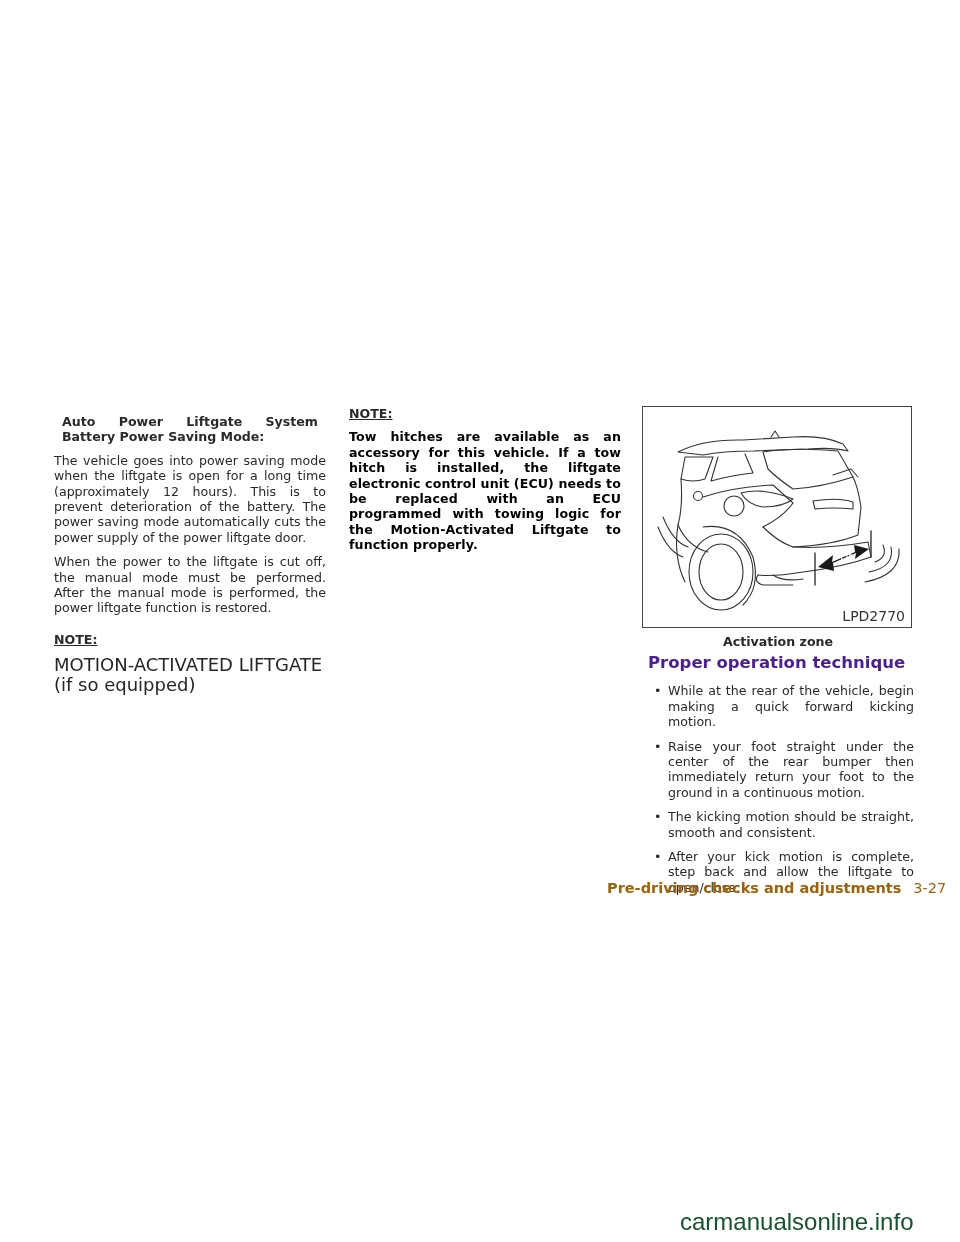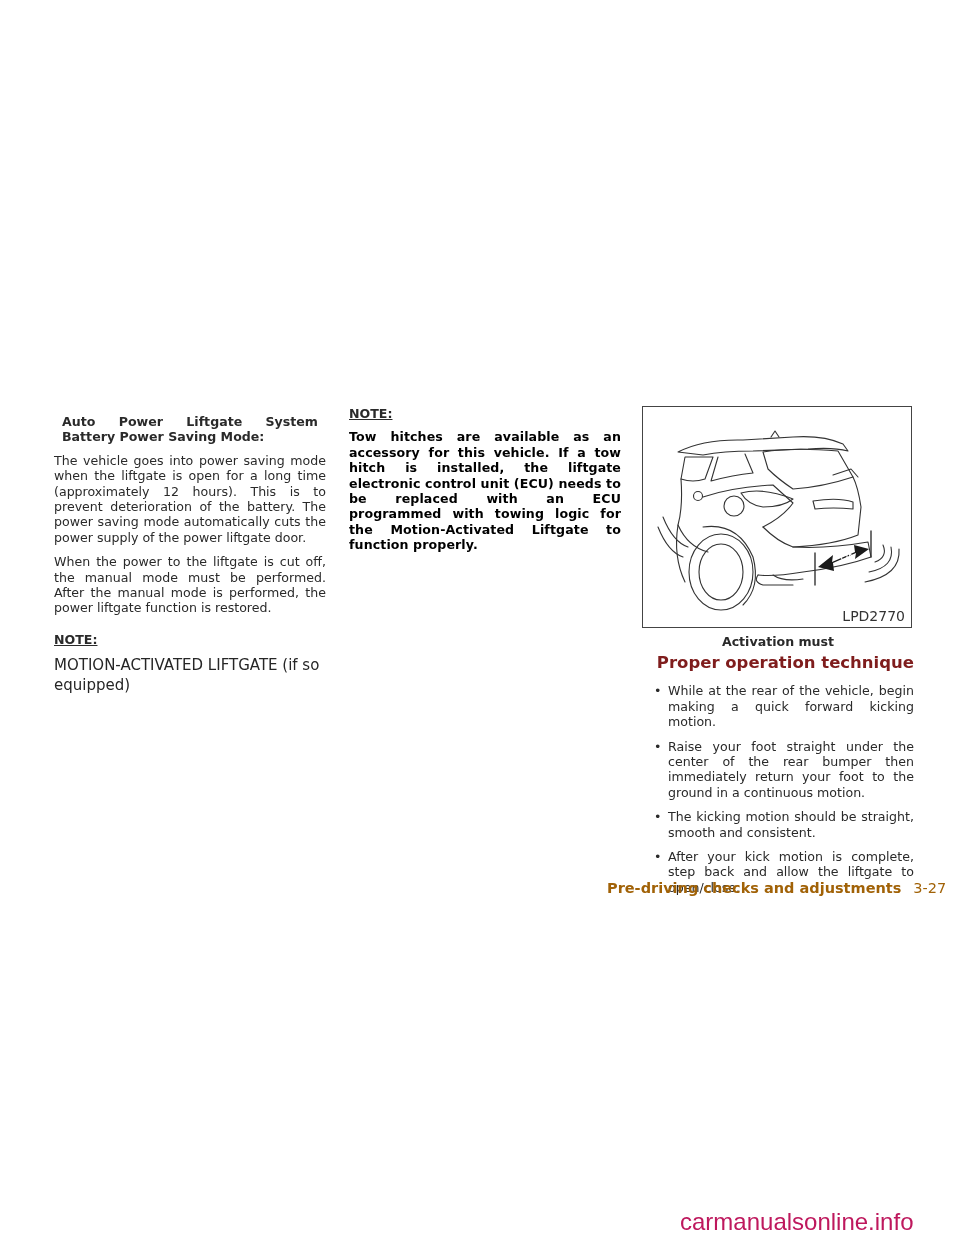--- a/index.html
+++ b/index.html
@@ -6,33 +6,33 @@
   body { width: 960px; height: 1242px; position: relative; overflow: hidden;
          font-family: "DejaVu Sans", sans-serif; color: #2a2a2a; }
   .col { position: absolute; top: 406px; font-size: 12.6px; line-height: 15.4px; }
   .col1 { left: 54px; width: 272px; }
   .col2 { left: 349px; width: 272px; }
   .col3 { left: 642px; width: 272px; }
   p { margin: 0 0 9px 0; text-align: justify; }
   .bold { font-weight: bold; color: #000000; letter-spacing: 0.1px; }
   .sub-head { font-weight: bold; margin: 8px; text-align: justify; }
   .note { font-weight: bold; margin: 0 0 8px 0; text-decoration: underline; }
-  .section-head { font-size: 15px; line-height: 20px; font-weight: normal; margin: 6px 0 11px 0; color: #262626; }
+  .section-head { font-size: 18px; line-height: 20px; font-weight: normal; margin: 6px 0 11px 0; color: #262626; }
   .figure { position: relative; width: 270px; height: 222px; border: 1.5px solid #444; box-sizing: border-box; }
   .figure svg { position: absolute; left: 0; top: 0; }
   .fig-id { position: absolute; right: 6px; bottom: 3px; font-size: 14px; color: #333; }
   .caption { text-align: center; font-weight: bold; font-size: 12.6px; margin-top: 6px; }
-  .proc-head { font-size: 16.5px; line-height: 20px; margin: 4px 0 10px 6px; color: #7f1d1d; text-align: right; }
+  .proc-head { font-size: 16.5px; line-height: 20px; margin: 4px 0 10px 6px; color: #4c1d95; }
   ul { list-style: none; margin: 0; padding: 0 0 0 14px; }
   li { position: relative; padding-left: 12px; margin-bottom: 9px; text-align: justify; }
   li .bullet { position: absolute; left: -2px; top: 0; }
   .footer { position: absolute; top: 880px; left: 607px; font-size: 14.5px; color: #a16207; }
   .footer .title { font-weight: bold; }
   .footer .pg { margin-left: 12px; font-weight: normal; }
-  .watermark { position: absolute; top: 1208px; left: 680px; font-family: "Liberation Sans", sans-serif; font-size: 24px; color: #be185d; }
+  .watermark { position: absolute; top: 1208px; left: 680px; font-family: "Liberation Sans", sans-serif; font-size: 24px; color: #14532d; }
 </style>
 </head>
 <body>
 
 <div class="col col1">
   <p class="sub-head">Auto Power Liftgate System Battery Power Saving Mode:</p>
   <p>The vehicle goes into power saving mode when the liftgate is open for a long time (approximately 12 hours). This is to prevent deterioration of the battery. The power saving mode automatically cuts the power supply of the power liftgate door.</p>
   <p>When the power to the liftgate is cut off, the manual mode must be performed. After the manual mode is performed, the power liftgate function is restored.</p>
   <p class="note" style="margin-top:16px">NOTE:</p>
   <h2 class="section-head">MOTION-ACTIVATED LIFTGATE (if so equipped)</h2>
@@ -84,21 +84,21 @@
         <path d="M232 155 Q245 150 240 138"></path>
         <path d="M226 165 Q252 160 248 140"></path>
         <path d="M222 175 Q258 168 256 142"></path>
       </g>
 
       <polygon points="175,160 190,148 189,155 212,145 211,138 226,142 212,152 213,146 190,156 191,164" fill="#1a1a1a"></polygon>
       <text x="198" y="155" font-family="DejaVu Sans, sans-serif" font-size="10" font-style="italic" fill="#ffffff" transform="rotate(-22 198 152)">OK</text>
     </svg>
     <span class="fig-id">LPD2770</span>
   </div>
-  <div class="caption">Activation must</div>
+  <div class="caption">Activation zone</div>
   <h2 class="proc-head">Proper operation technique</h2>
   <ul>
     <li><span class="bullet">•</span><span>While at the rear of the vehicle, begin making a quick forward kicking motion.</span></li>
     <li><span class="bullet">•</span><span>Raise your foot straight under the center of the rear bumper then immediately return your foot to the ground in a continuous motion.</span></li>
     <li><span class="bullet">•</span><span>The kicking motion should be straight, smooth and consistent.</span></li>
     <li><span class="bullet">•</span><span>After your kick motion is complete, step back and allow the liftgate to open/close.</span></li>
   </ul>
 </div>
 
 <div class="footer">

